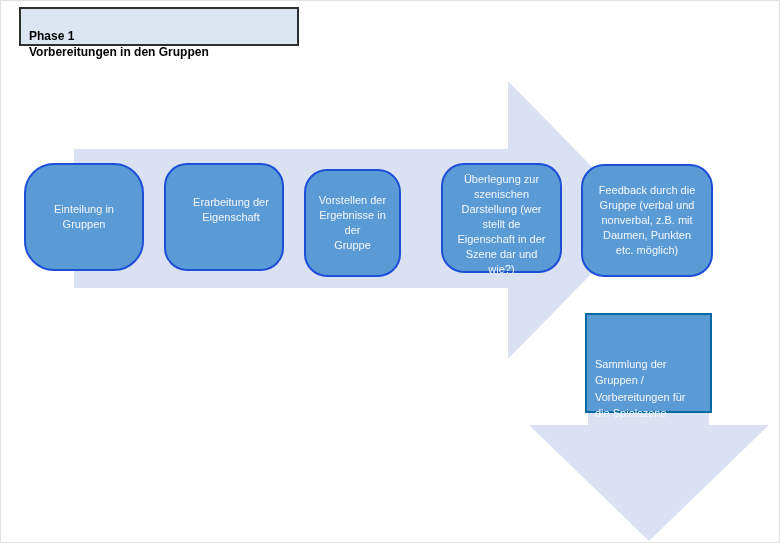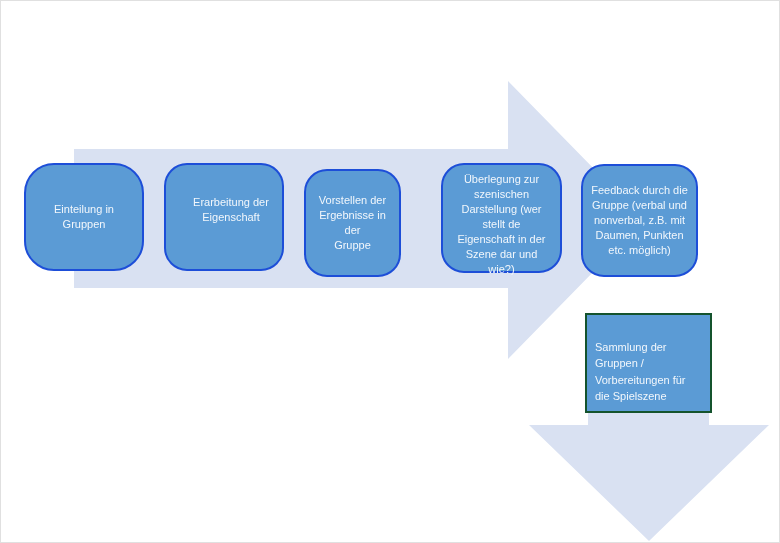--- a/index.html
+++ b/index.html
@@ -53,48 +53,52 @@
     padding: 4px 8px;
   }
   .step-box.top-anchored {
     align-items: flex-start;
     padding-top: 7px;
   }
   #step1 { left: 23px;  top: 162px; width: 120px; height: 108px; border-radius: 30px; }
   #step2 { left: 163px; top: 162px; width: 120px; height: 108px; align-items: flex-start; padding-top: 30px; padding-left: 22px; }
   #step3 { left: 303px; top: 168px; width: 97px; height: 108px; }
   #step4 { left: 440px; top: 162px; width: 121px; height: 110px; }
-  #step5 { left: 580px; top: 163px; width: 117px; height: 113px; }
+  #step5 { left: 580px; top: 163px; width: 132px; height: 113px; }
   .result-box {
     position: absolute;
     left: 584px; top: 312px;
     width: 127px; height: 100px;
     box-sizing: border-box;
     background: #5b9bd5;
-    border: 2px solid #14532d;
+    border: 2px solid #0369a1;
     color: #f2f7fc;
     font-size: 11px;
     line-height: 16.5px;
     text-align: left;
     white-space: pre-line;
-    padding: 7px 8px;
+    padding: 24px 8px;
   }
 </style>
 </head>
 <body>
 
 <div class="canvas">
 
   <svg class="arrow-layer" viewBox="0 0 780 543" aria-hidden="true">
 
     <polygon points="73,148 507,148 507,80 643,219 507,358 507,287 73,287" fill="#d9e1f2"></polygon>
 
     <polygon points="587,318 708,318 708,424 768,424 648,540 528,424 587,424" fill="#d9e1f2"></polygon>
   </svg>
 
+  <div class="title-box">
+    <span>Phase 1
+Vorbereitungen in den Gruppen</span>
+  </div>
 
   <div class="step-box" id="step1">
     <span>Einteilung in
 Gruppen</span>
   </div>
 
   <div class="step-box" id="step2">
     <span>Erarbeitung der
 Eigenschaft</span>
   </div>

